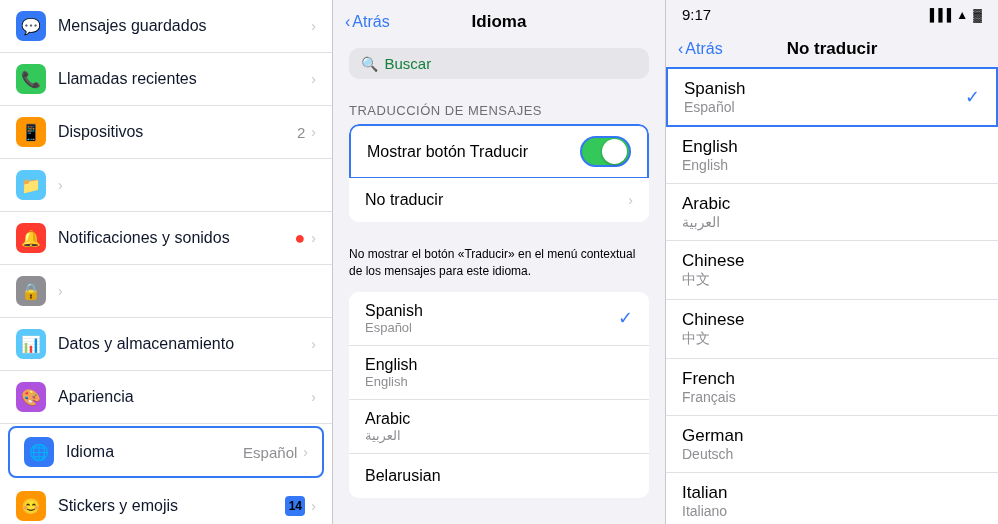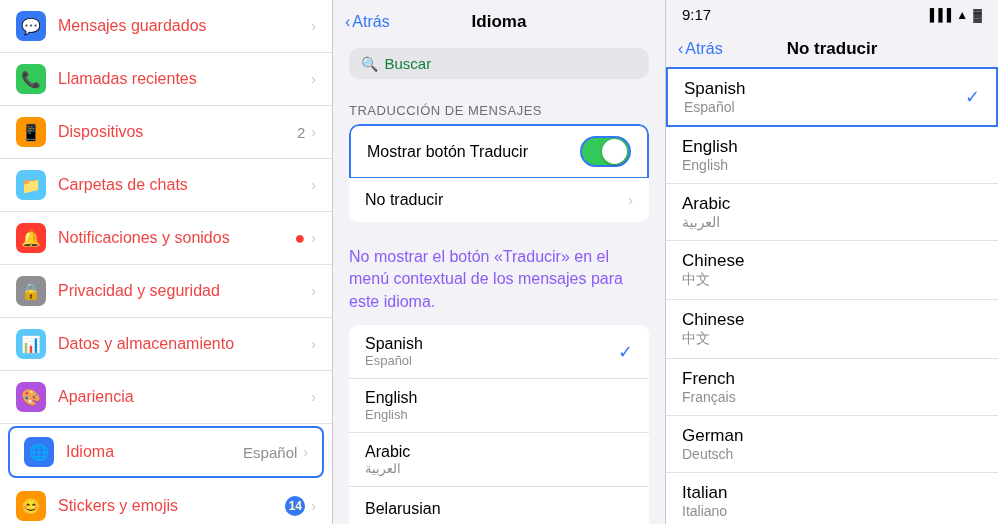--- a/index.html
+++ b/index.html
@@ -57,38 +57,38 @@
 
     .settings-item-content {
       flex: 1;
       display: flex;
       align-items: center;
       justify-content: space-between;
     }
 
     .settings-item-label {
       font-size: 16px;
-      color: #ef4444;
+      color: #0f172a;
     }
 
     .settings-item-right {
       display: flex;
       align-items: center;
       gap: 6px;
     }
 
     .settings-item-value {
       font-size: 15px;
       color: #8e8e93;
     }
 
     .badge {
       background: #ff3b30;
-      color: #fef9c3;
-      border-radius: 10px;
+      color: #000000;
+      border-radius: 4px;
       font-size: 12px;
       font-weight: 600;
       min-width: 20px;
       height: 20px;
       display: flex;
       align-items: center;
       justify-content: center;
       padding: 0 0;
     }
 
@@ -217,22 +217,22 @@
       color: #8e8e93;
     }
 
     .checkmark {
       color: #3478f6;
       font-size: 18px;
     }
 
     .description-text {
       padding: 8px 16px 12px;
-      font-size: 16px;
-      color: #8b5cf6;
+      font-size: 12px;
+      color: #000000;
       line-height: 1.4;
     }
 
     
     .panel-3 {
       width: 332px;
       height: 524px;
       background: #f2f2f7;
       overflow: hidden;
     }
@@ -323,42 +323,40 @@
         <div class="settings-item-right">
           <span class="settings-item-value">2</span>
           <span class="chevron">›</span>
         </div>
       </div>
     </div>
 
     <div class="settings-item">
       <div class="settings-icon icon-teal">📁</div>
       <div class="settings-item-content">
-        <span class="settings-item-label">Carpetas de chats</span>
         <div class="settings-item-right">
           <span class="chevron">›</span>
         </div>
       </div>
     </div>
 
     <div class="settings-item">
       <div class="settings-icon icon-red">🔔</div>
       <div class="settings-item-content">
         <span class="settings-item-label">Notificaciones y sonidos</span>
         <div class="settings-item-right">
           <span style="color:#ff3b30;font-size:18px;">●</span>
           <span class="chevron">›</span>
         </div>
       </div>
     </div>
 
     <div class="settings-item">
       <div class="settings-icon icon-gray">🔒</div>
       <div class="settings-item-content">
-        <span class="settings-item-label">Privacidad y seguridad</span>
         <div class="settings-item-right">
           <span class="chevron">›</span>
         </div>
       </div>
     </div>
 
     <div class="settings-item">
       <div class="settings-icon icon-green" style="background:#5ac8fa;">📊</div>
       <div class="settings-item-content">
         <span class="settings-item-label">Datos y almacenamiento</span>

